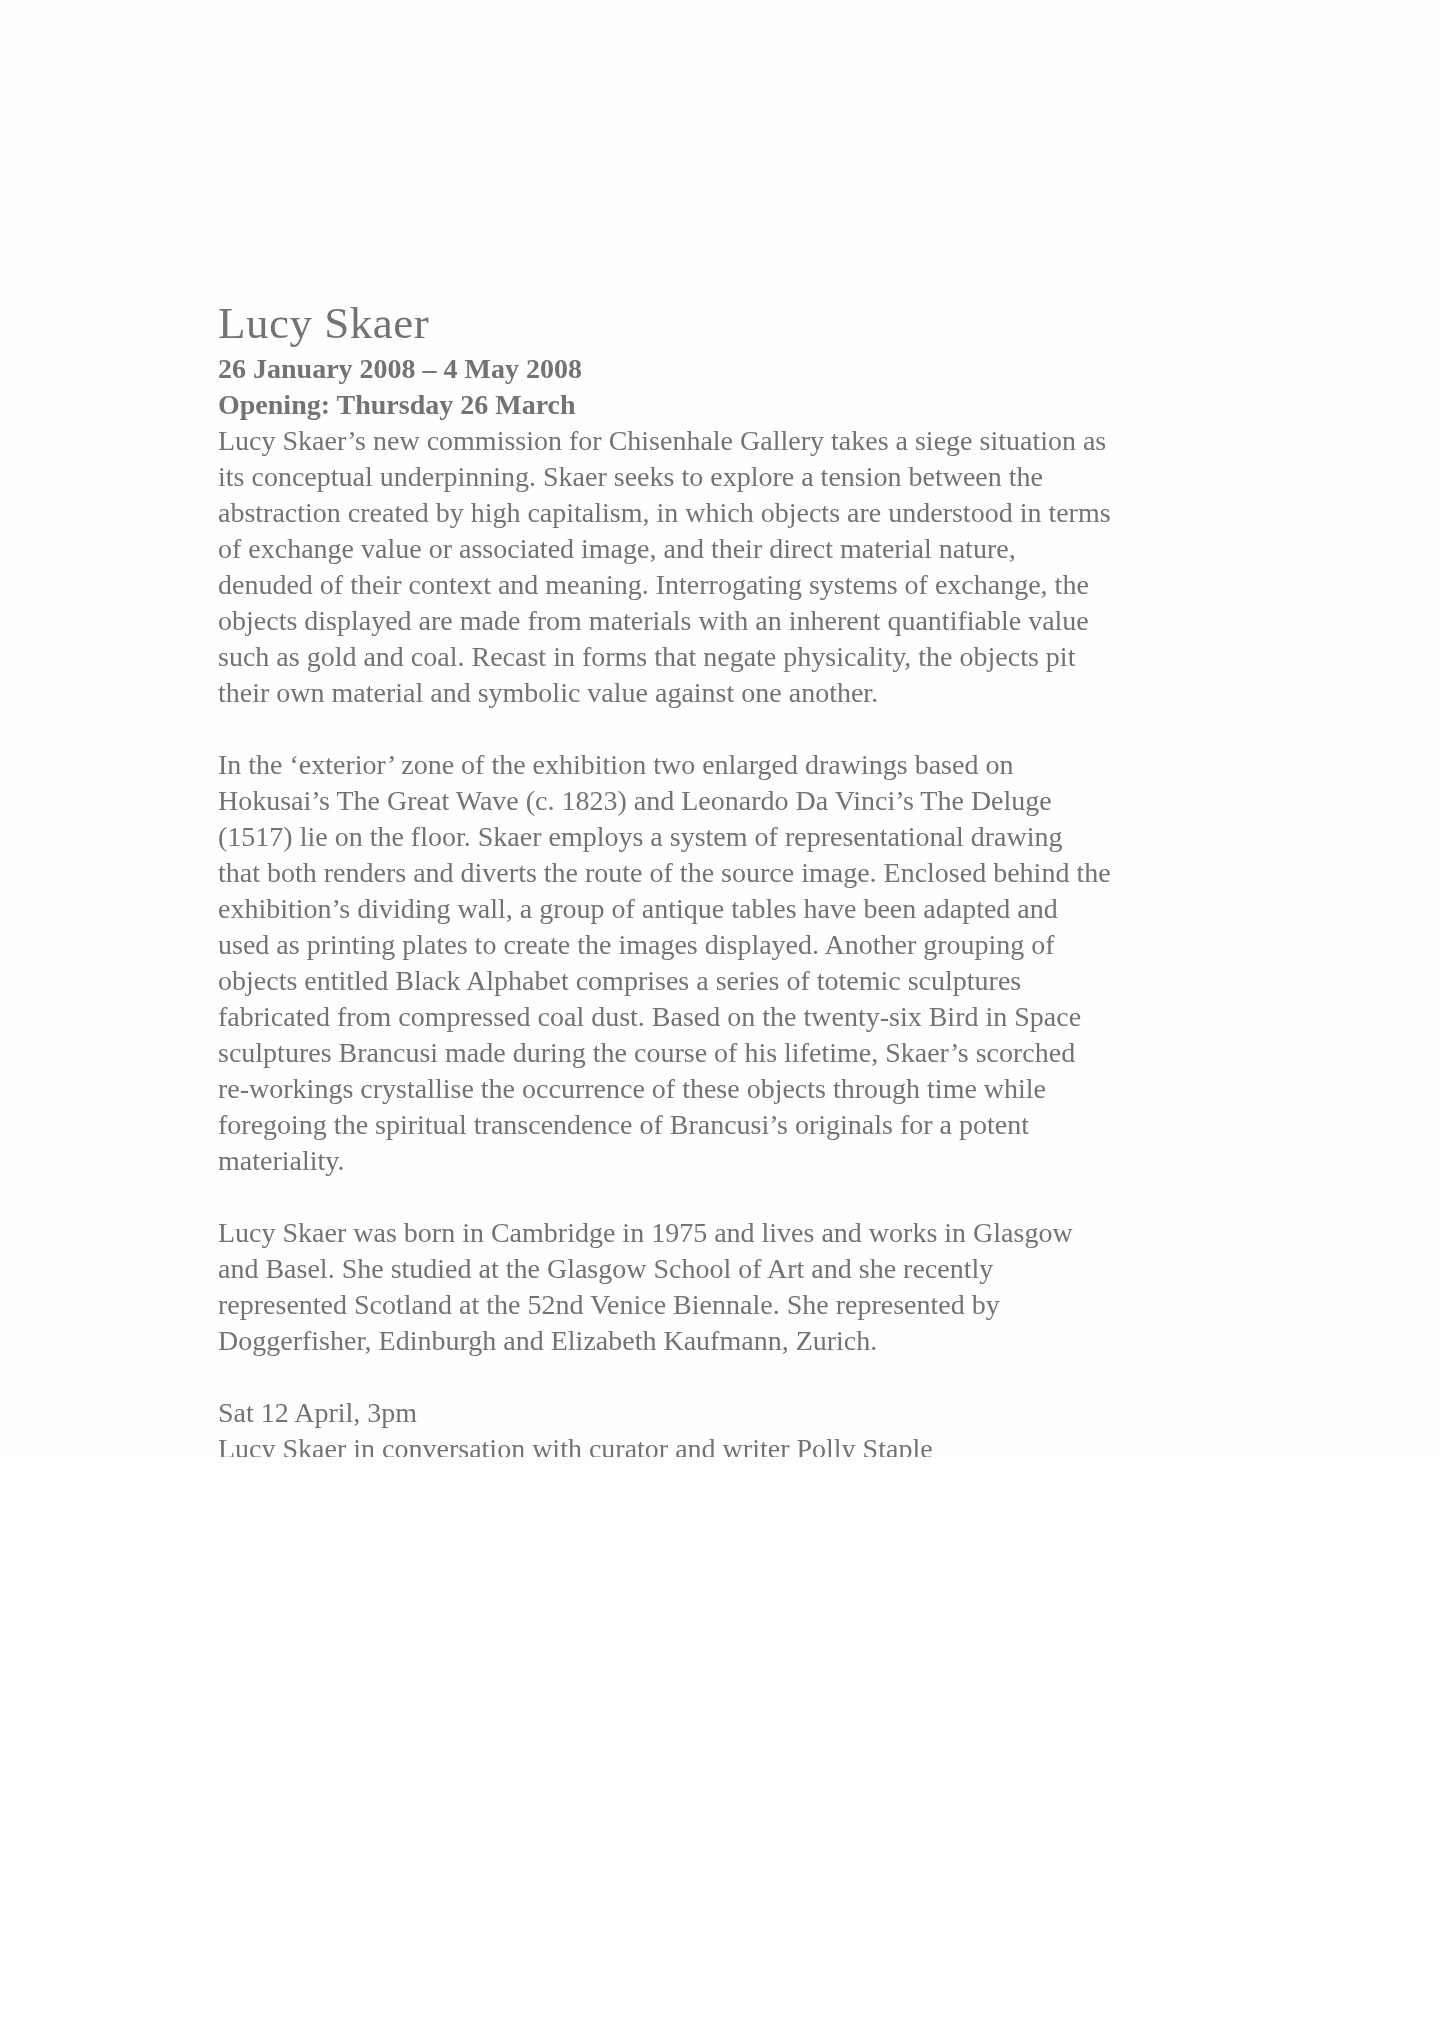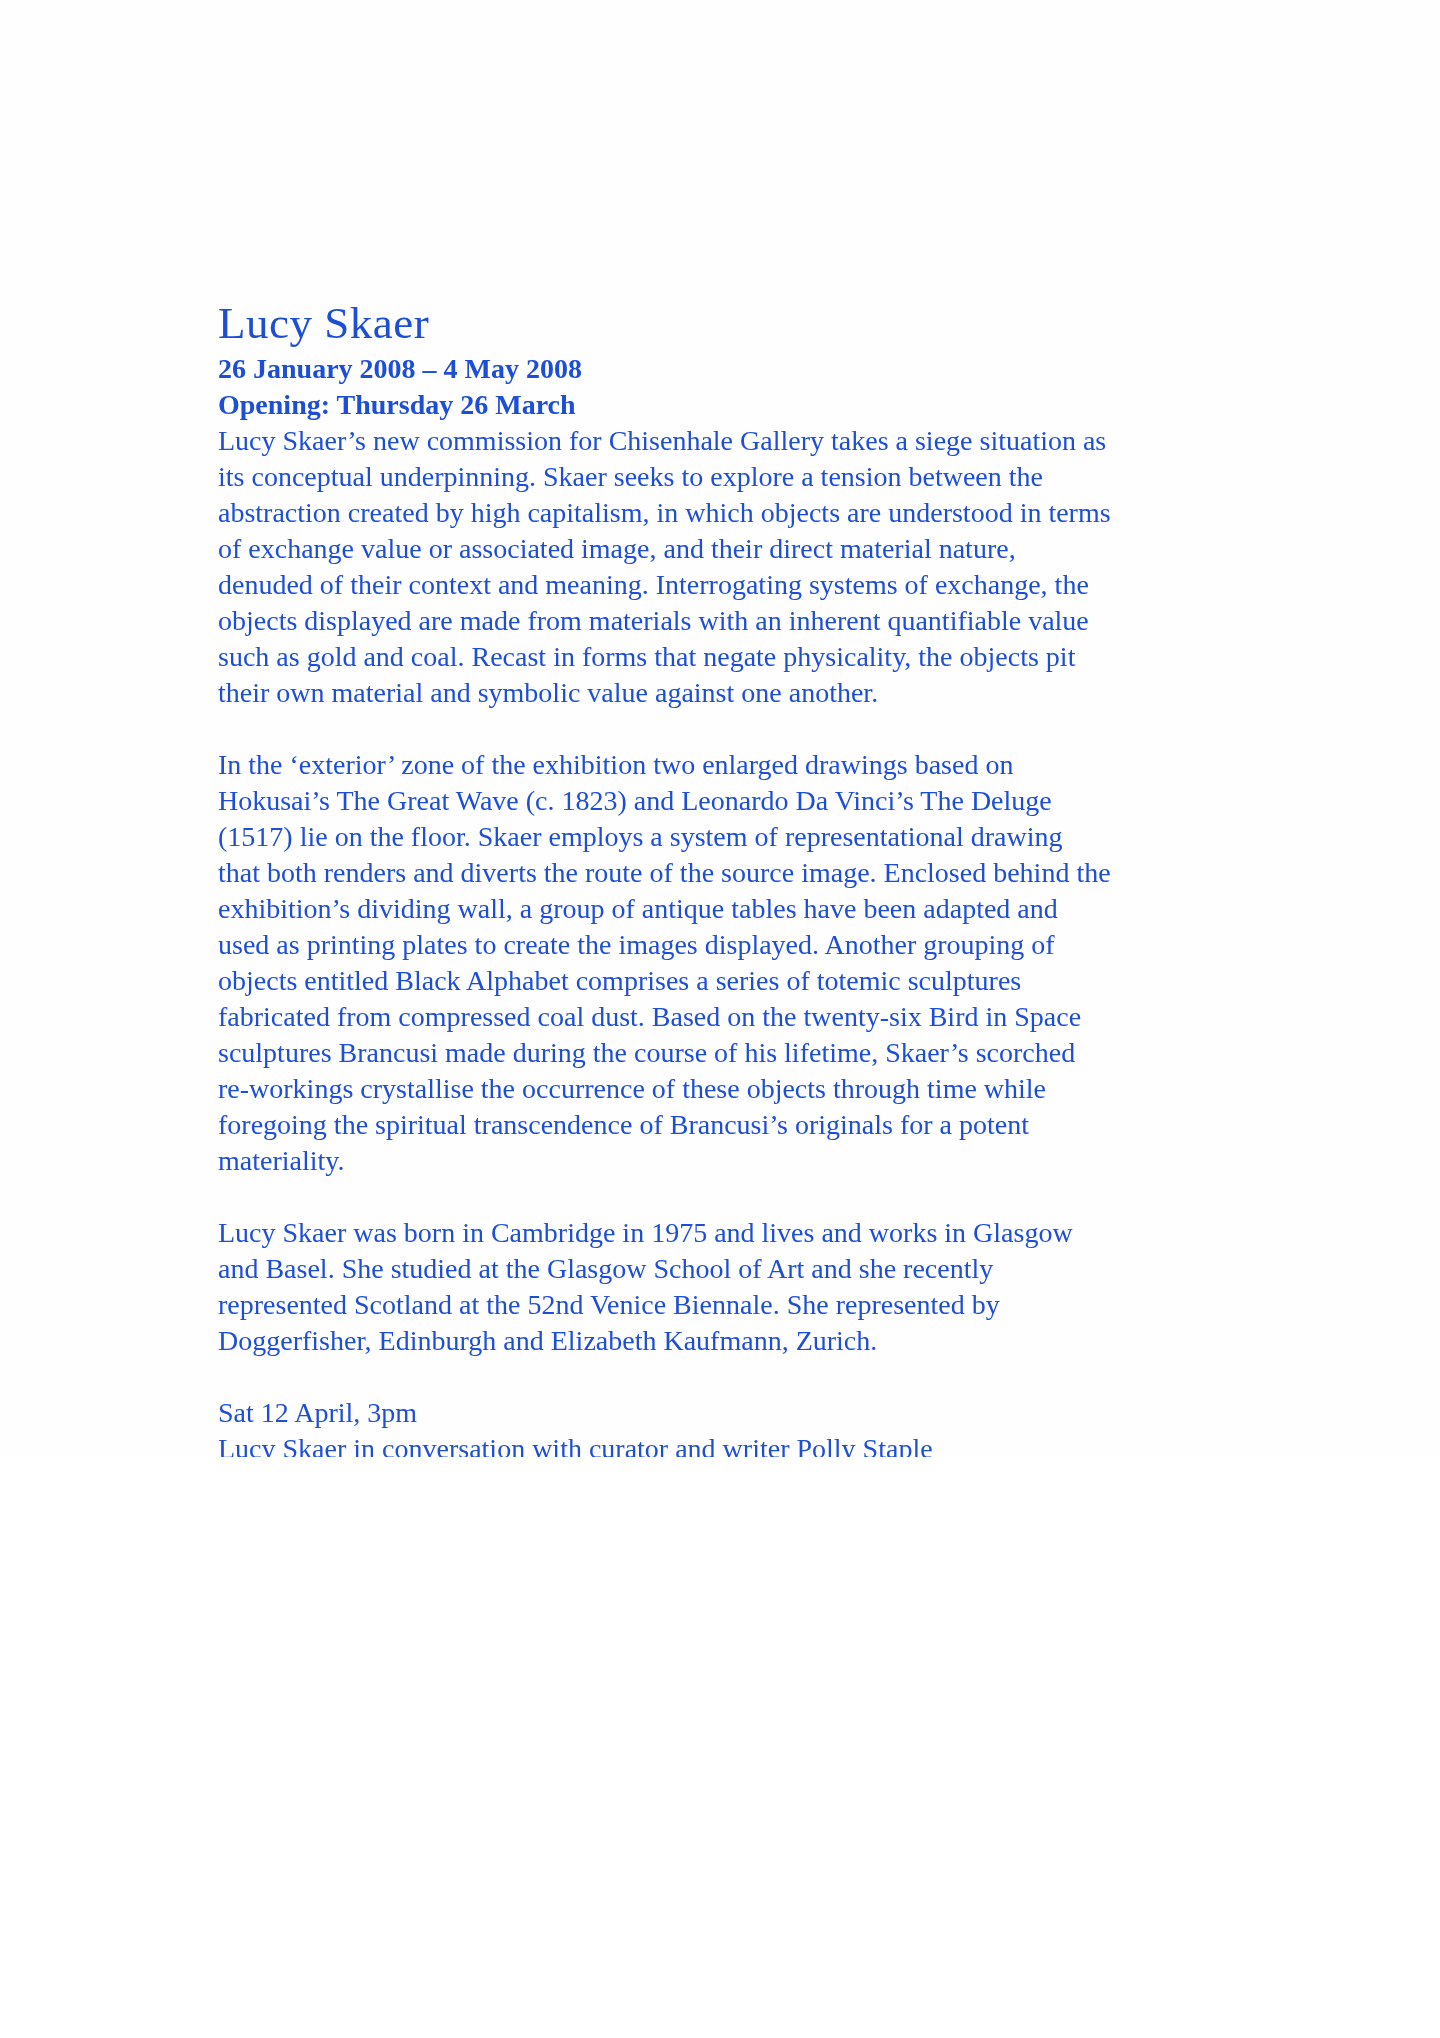--- a/index.html
+++ b/index.html
@@ -6,21 +6,21 @@
   html, body {
     background: #ffffff;
   }
   .page {
     position: relative;
     width: 1440px;
     height: 1457px;
     background: #fefefe;
     overflow: hidden;
     font-family: "Liberation Serif", "DejaVu Serif", serif;
-    color: #1d4ed8;
+    color: #737373;
   }
   .content {
     position: absolute;
     left: 218px;
     top: 295px;
     width: 1150px;
   }
   .title {
     font-size: 45px;
     font-weight: 400;

